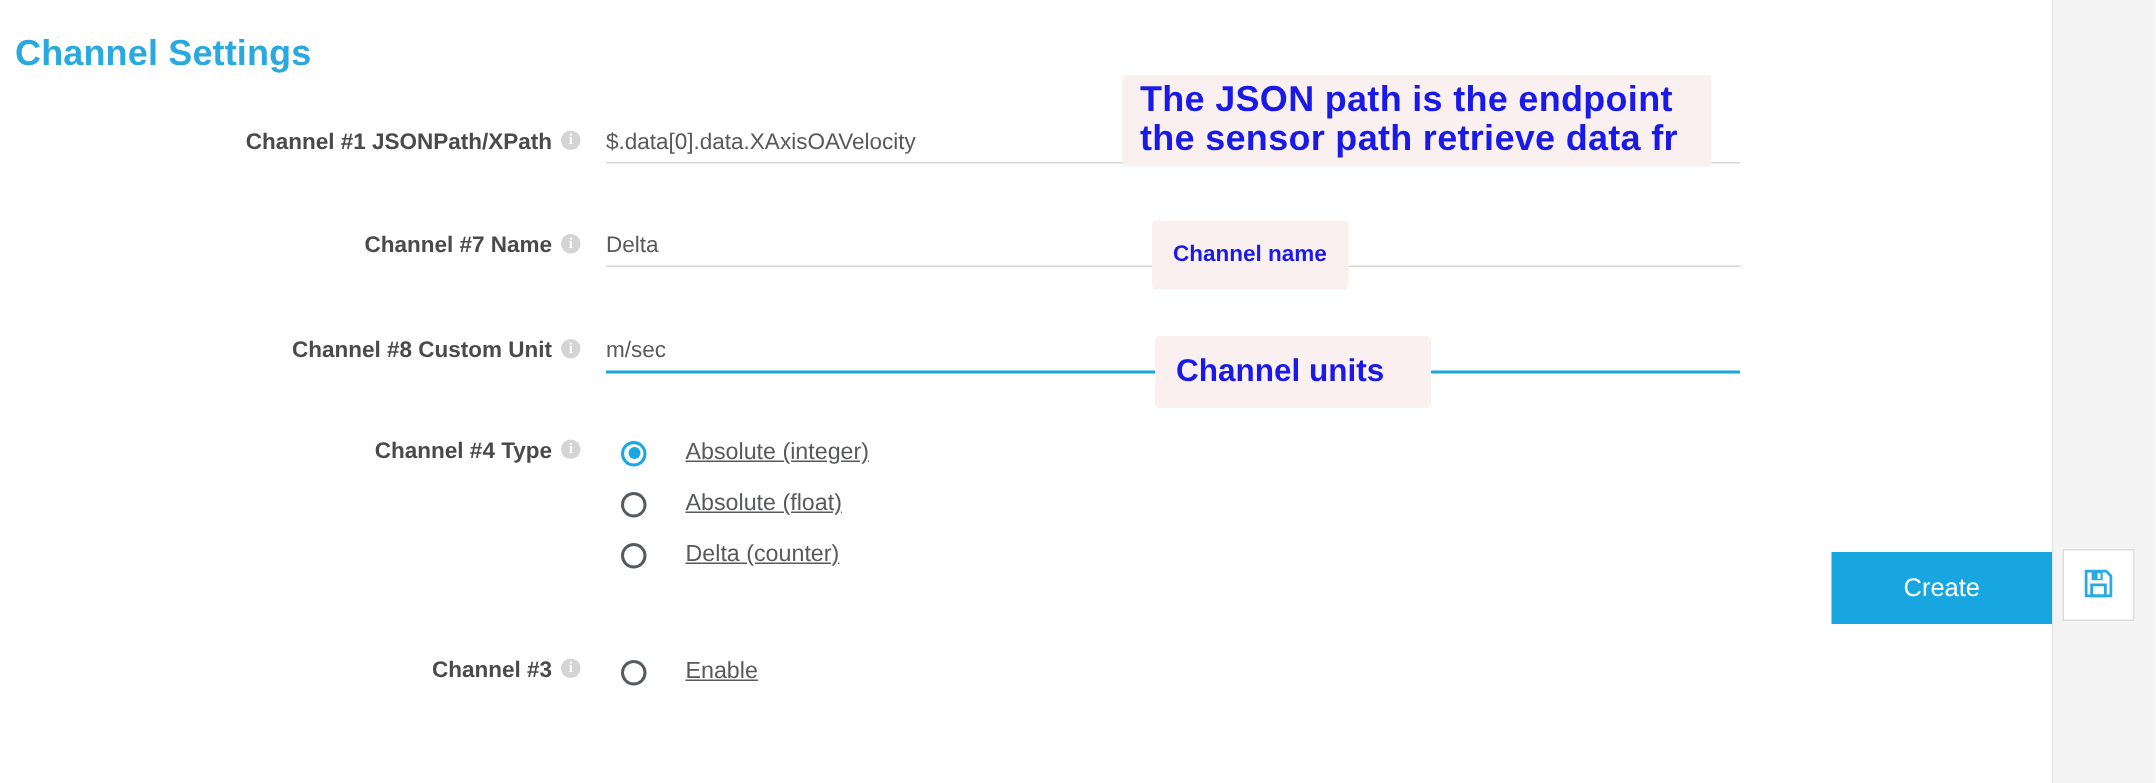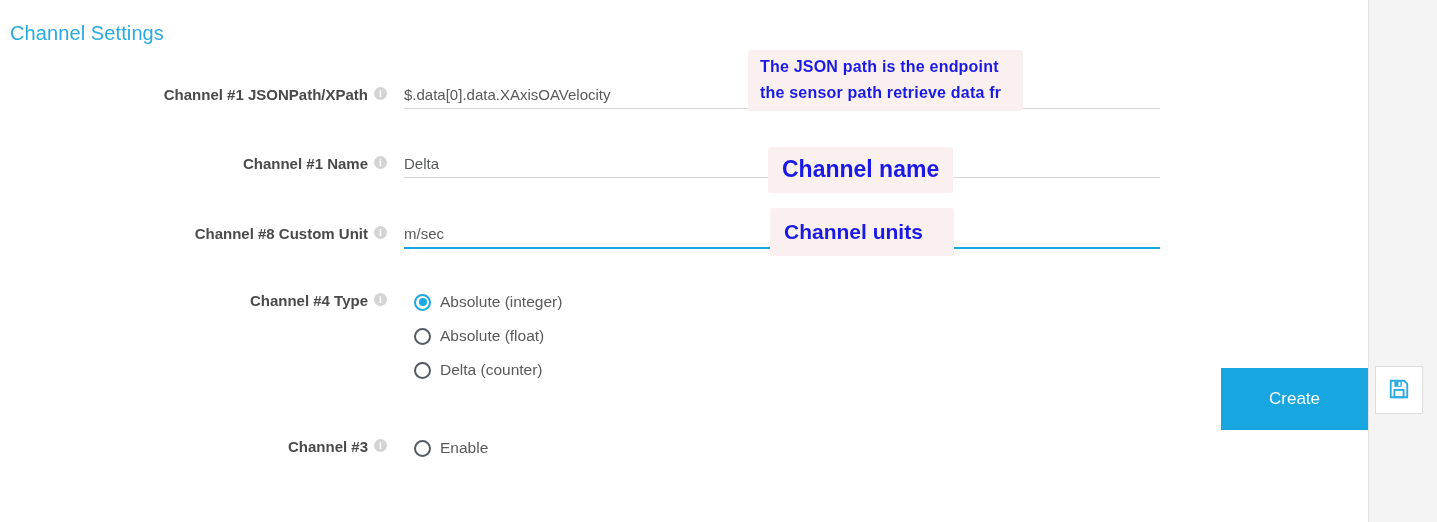--- a/index.html
+++ b/index.html
@@ -46,23 +46,23 @@
     width: 68px;
     height: 522px;
     background: #f4f4f4;
   }
 
   
   .section-title {
     position: absolute;
     left: 10px;
     top: 22px;
-    font-size: 20px;
+    font-size: 24px;
     color: #29a9e0;
-    font-weight: 400;
+    font-weight: 700;
     letter-spacing: 0.1px;
     white-space: nowrap;
   }
 
   
   .form-row {
     position: absolute;
     left: 0;
     height: 40px;
   }
@@ -150,69 +150,70 @@
     position: absolute;
     left: 50%;
     top: 50%;
     transform: translate(-50%, -50%);
     width: 8px;
     height: 8px;
     border-radius: 50%;
     background: #18a8e3;
   }
   .radio-label {
-    margin-left: 9px;
+    margin-left: 26px;
     font-size: 15.5px;
     color: #58595b;
     white-space: nowrap;
+    text-decoration: underline;
   }
 
   
   .annotation {
     position: absolute;
     background: #fbf0f0;
     border-radius: 3px;
     color: #1a1ae8;
     font-weight: bold;
     font-family: "Liberation Sans", sans-serif;
   }
   .ann-line {
     white-space: nowrap;
   }
 
   #annotation-jsonpath {
     left: 748px;
     top: 50px;
     padding: 4px 22px 5px 12px;
-    font-size: 16px;
+    font-size: 24px;
     line-height: 26px;
     letter-spacing: 0.2px;
   }
   #annotation-name {
     left: 768px;
     top: 147px;
     padding: 10px 14px 11px 14px;
-    font-size: 23px;
+    font-size: 15px;
     line-height: 25px;
   }
   #annotation-units {
     left: 770px;
-    top: 208px;
+    top: 224px;
     padding: 11px 31px 12px 14px;
     font-size: 21px;
     line-height: 25px;
   }
 
   
   .create-button {
     position: absolute;
     left: 1221px;
     top: 368px;
     width: 147px;
-    height: 62px;
+    height: 48px;
     background: #17a6e0;
     color: #ffffff;
     font-size: 17px;
     display: flex;
     align-items: center;
     justify-content: center;
     border: none;
     font-family: "Liberation Sans", sans-serif;
     cursor: pointer;
   }
@@ -248,21 +249,21 @@
       </div>
       <span class="info-icon">i</span>
       <div class="text-field">
         <div class="value">$.data[0].data.XAxisOAVelocity</div>
         <div class="underline"></div>
       </div>
     </div>
 
     <div class="form-row" style="top:155px;">
       <div class="label-wrap">
-        <span class="field-label">Channel #1 Name</span>
+        <span class="field-label">Channel #7 Name</span>
       </div>
       <span class="info-icon">i</span>
       <div class="text-field">
         <div class="value">Delta</div>
         <div class="underline"></div>
       </div>
     </div>
 
     <div class="form-row" style="top:225px;">
       <div class="label-wrap">

